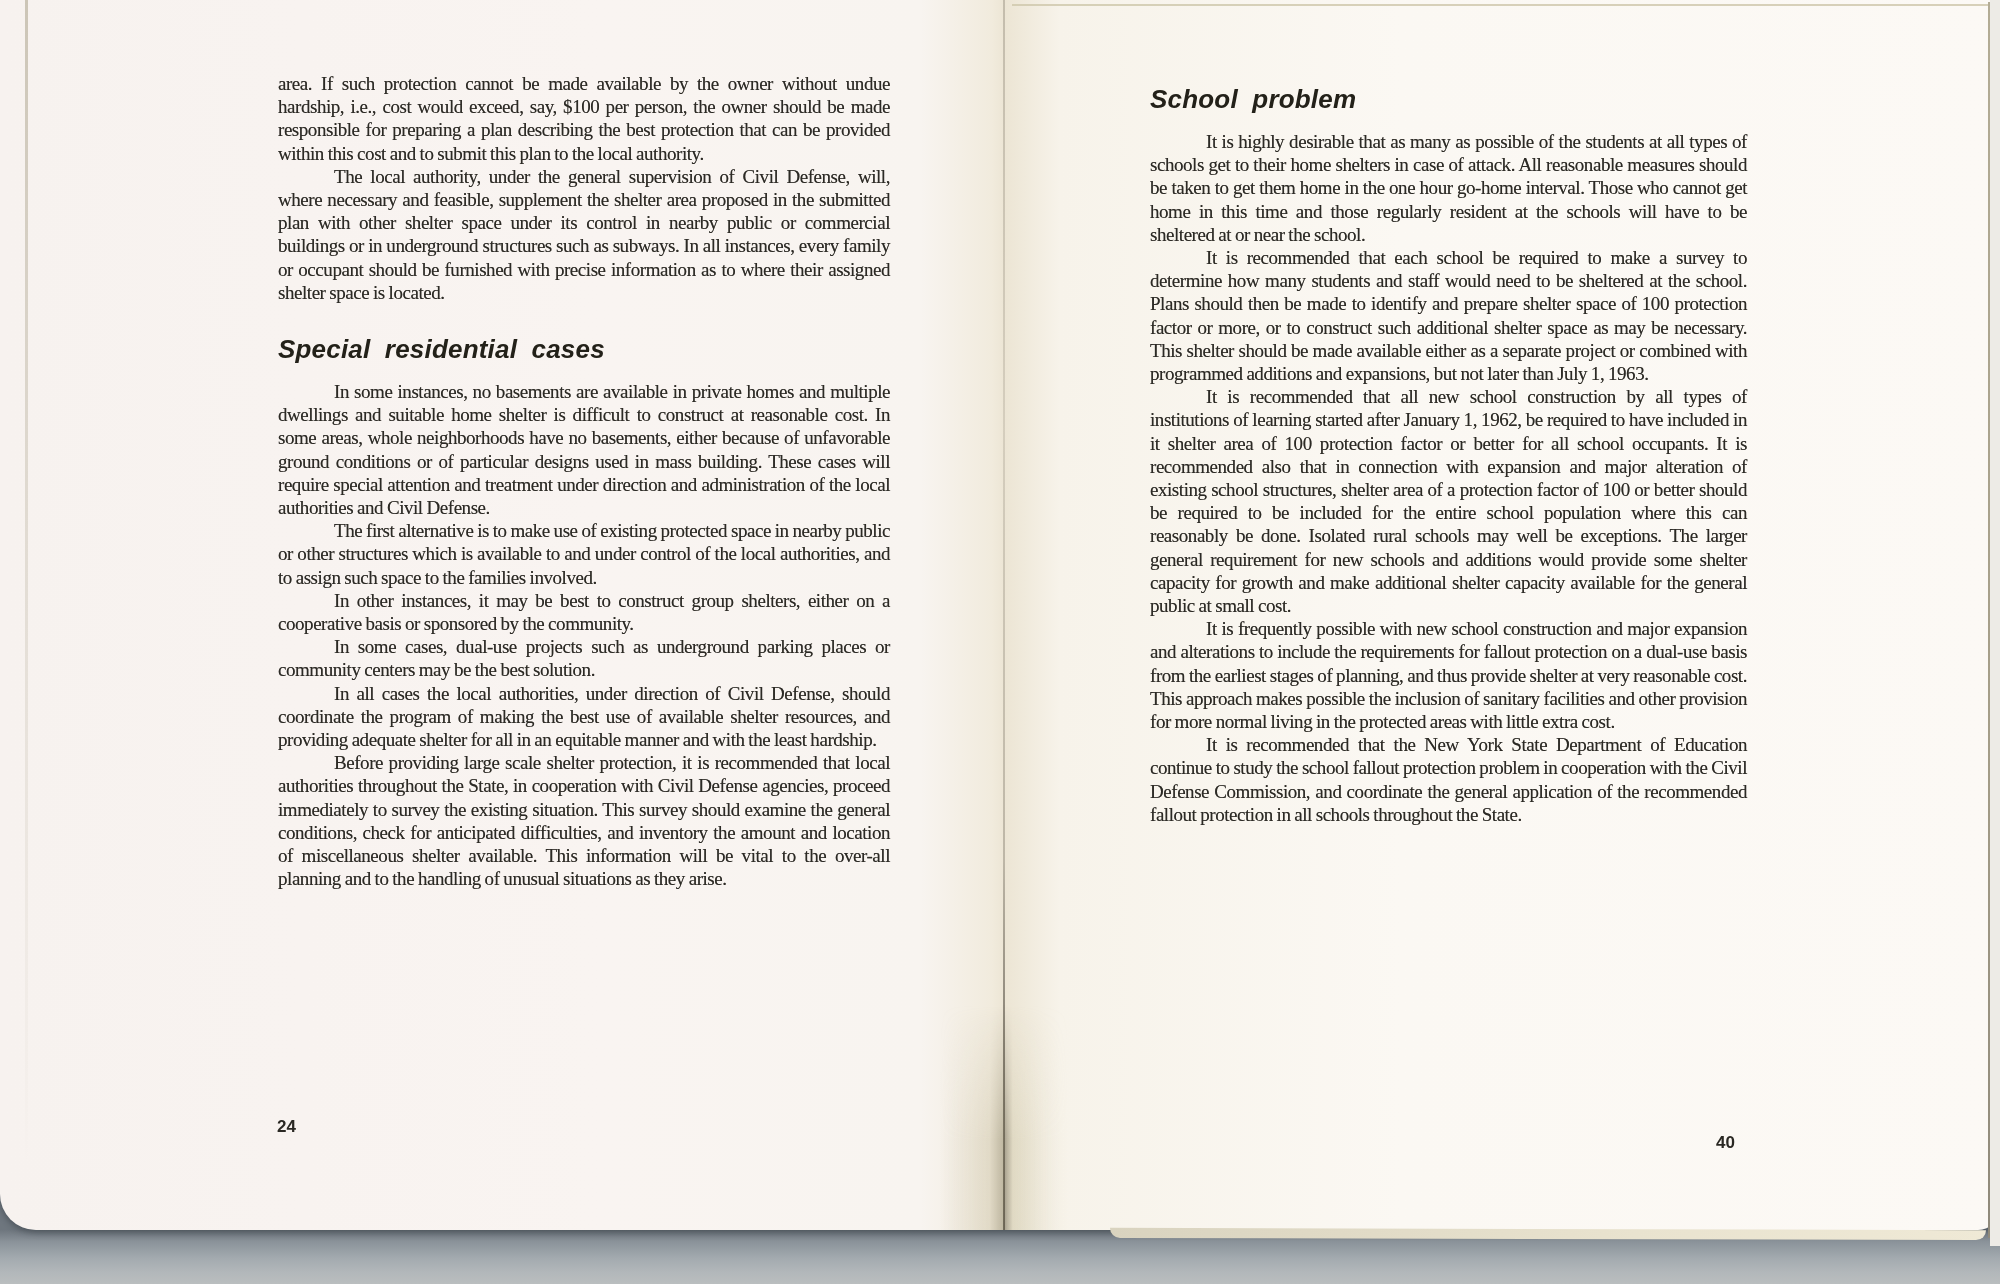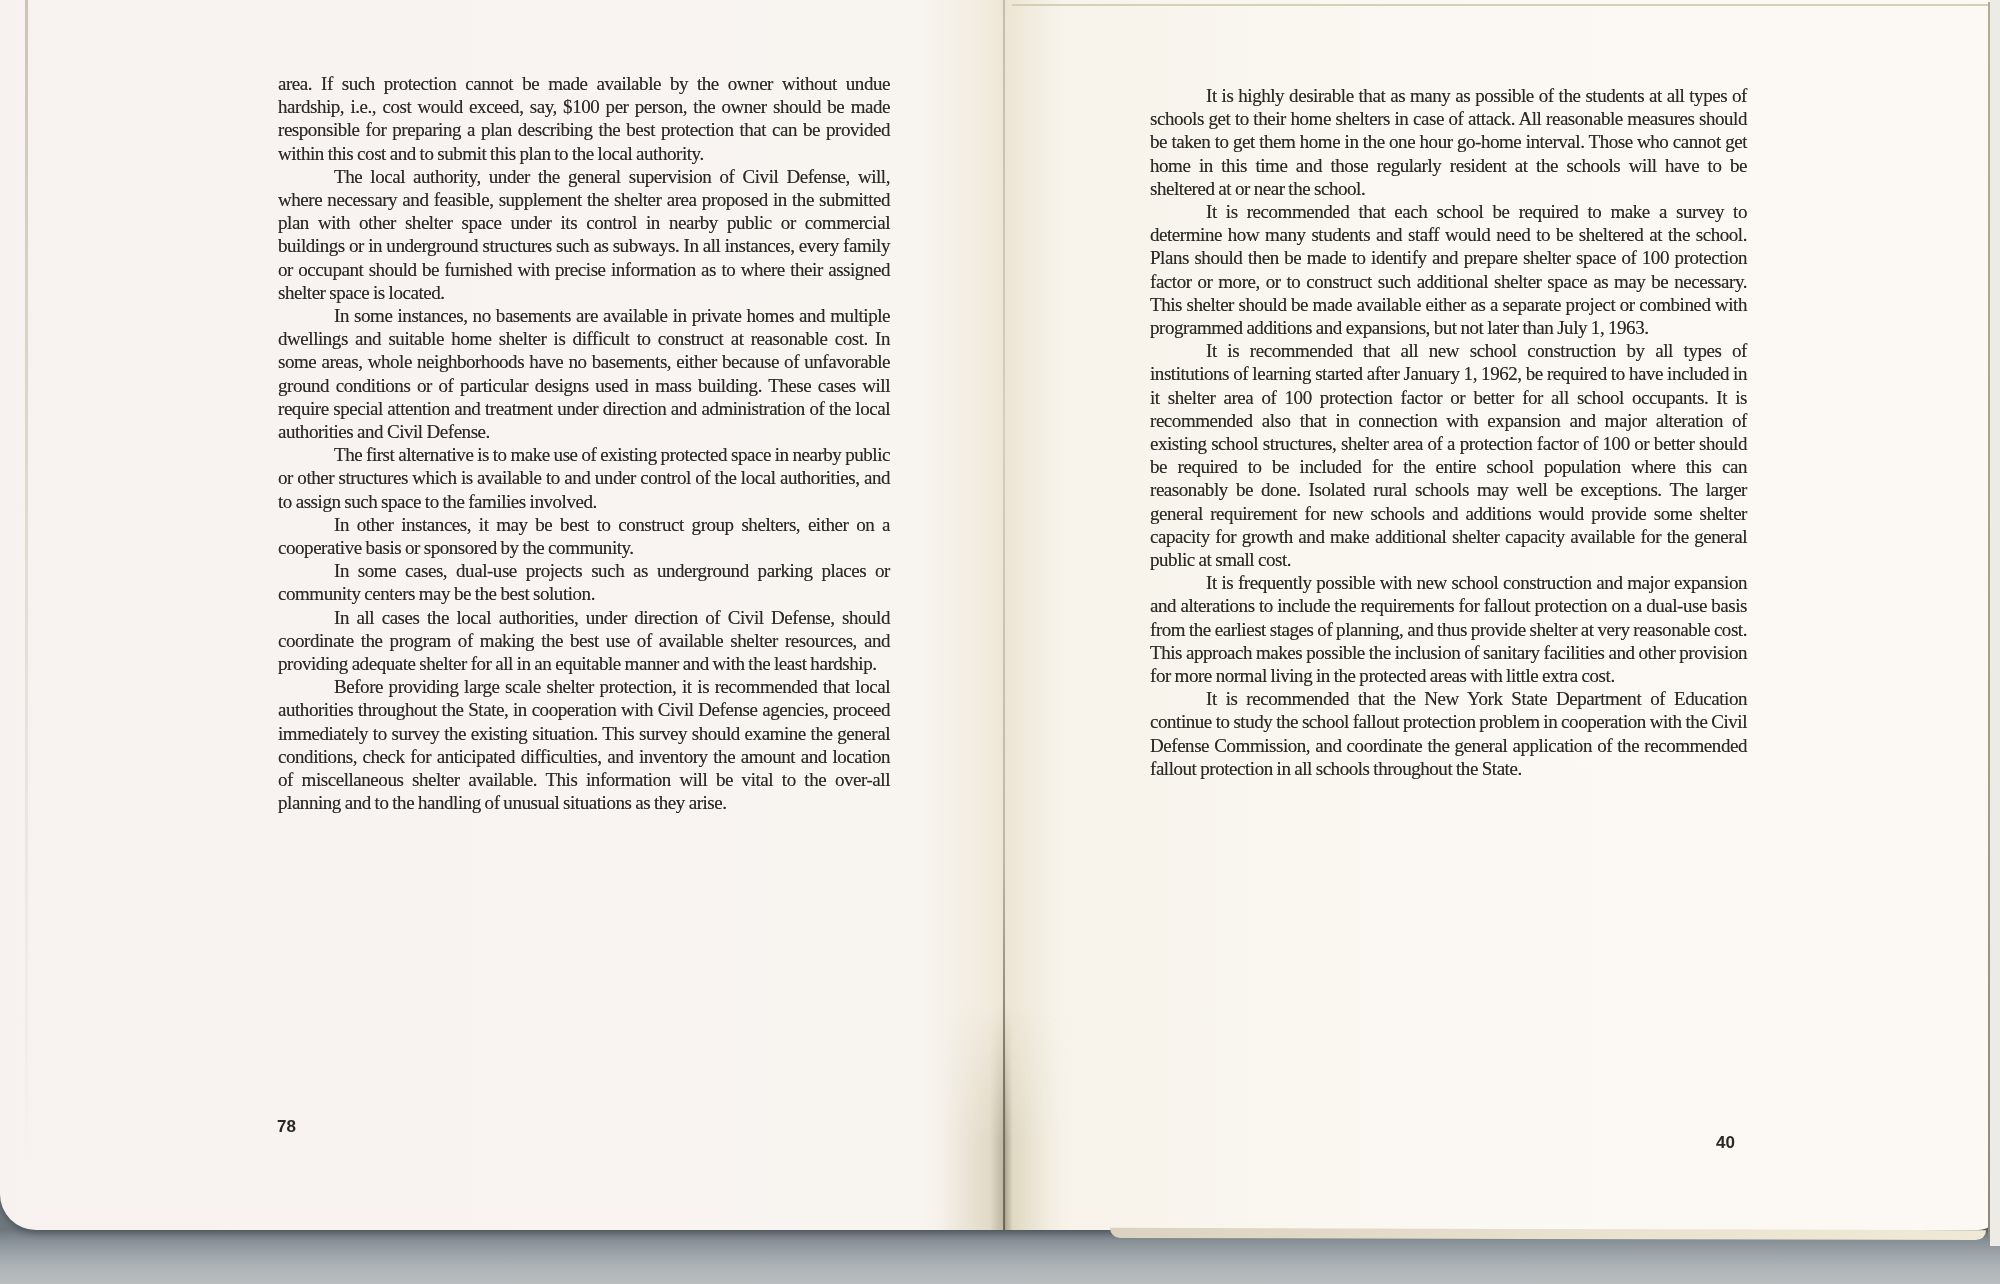--- a/index.html
+++ b/index.html
@@ -94,39 +94,41 @@
 <body>
 
 <div class="scan">
 
   <div class="paper">
 
     <div class="col col-left">
       <p class="body-p no-indent">area. If such protection cannot be made available by the owner without undue hardship, i.e., cost would exceed, say, $100 per person, the owner should be made responsible for preparing a plan describing the best protection that can be provided within this cost and to submit this plan to the local authority.</p>
       <p class="body-p">The local authority, under the general supervision of Civil Defense, will, where necessary and feasible, supplement the shelter area proposed in the submitted plan with other shelter space under its control in nearby public or commercial buildings or in underground structures such as subways. In all instances, every family or occupant should be furnished with precise information as to where their assigned shelter space is located.</p>
 
+      <h2 class="heading">Special residential cases</h2>
       <p class="body-p">In some instances, no basements are available in private homes and multiple dwellings and suitable home shelter is difficult to construct at reasonable cost. In some areas, whole neighborhoods have no basements, either because of unfavorable ground conditions or of particular designs used in mass building. These cases will require special attention and treatment under direction and administration of the local authorities and Civil Defense.</p>
       <p class="body-p">The first alternative is to make use of existing protected space in nearby public or other structures which is available to and under control of the local authorities, and to assign such space to the families involved.</p>
       <p class="body-p">In other instances, it may be best to construct group shelters, either on a cooperative basis or sponsored by the community.</p>
       <p class="body-p">In some cases, dual-use projects such as underground parking places or community centers may be the best solution.</p>
       <p class="body-p">In all cases the local authorities, under direction of Civil Defense, should coordinate the program of making the best use of available shelter resources, and providing adequate shelter for all in an equitable manner and with the least hardship.</p>
 
       <p class="body-p">Before providing large scale shelter protection, it is recommended that local authorities throughout the State, in cooperation with Civil Defense agencies, proceed immediately to survey the existing situation. This survey should examine the general conditions, check for anticipated difficulties, and inventory the amount and location of miscellaneous shelter available. This information will be vital to the over-all planning and to the handling of unusual situations as they arise.</p>
     </div>
 
     <div class="col col-right">
+      <h2 class="heading">School problem</h2>
       <p class="body-p">It is highly desirable that as many as possible of the students at all types of schools get to their home shelters in case of attack. All reasonable measures should be taken to get them home in the one hour go-home interval. Those who cannot get home in this time and those regularly resident at the schools will have to be sheltered at or near the school.</p>
       <p class="body-p">It is recommended that each school be required to make a survey to determine how many students and staff would need to be sheltered at the school. Plans should then be made to identify and prepare shelter space of 100 protection factor or more, or to construct such additional shelter space as may be necessary. This shelter should be made available either as a separate project or combined with programmed additions and expansions, but not later than July 1, 1963.</p>
       <p class="body-p">It is recommended that all new school construction by all types of institutions of learning started after January 1, 1962, be required to have included in it shelter area of 100 protection factor or better for all school occupants. It is recommended also that in connection with expansion and major alteration of existing school structures, shelter area of a protection factor of 100 or better should be required to be included for the entire school population where this can reasonably be done. Isolated rural schools may well be exceptions. The larger general requirement for new schools and additions would provide some shelter capacity for growth and make additional shelter capacity available for the general public at small cost.</p>
       <p class="body-p">It is frequently possible with new school construction and major expansion and alterations to include the requirements for fallout protection on a dual-use basis from the earliest stages of planning, and thus provide shelter at very reasonable cost. This approach makes possible the inclusion of sanitary facilities and other provision for more normal living in the protected areas with little extra cost.</p>
       <p class="body-p">It is recommended that the New York State Department of Education continue to study the school fallout protection problem in cooperation with the Civil Defense Commission, and coordinate the general application of the recommended fallout protection in all schools throughout the State.</p>
 
     </div>
 
-    <div class="page-number pn-left">78</div>
+    <div class="page-number pn-left">24</div>
     <div class="page-number pn-right">40</div>
 
     <div class="gutter-line"></div>
     <div class="gutter-shade-bottom"></div>
     <div class="left-crease"></div>
     <div class="edge-top-right"></div>
     <div class="edge-right-line"></div>
     <div class="edge-right-outer"></div>
   </div>
 

